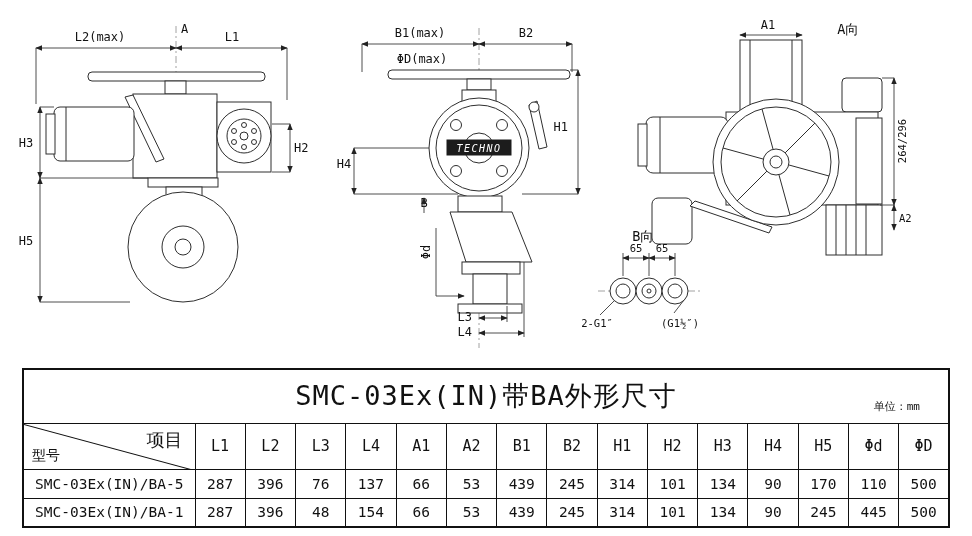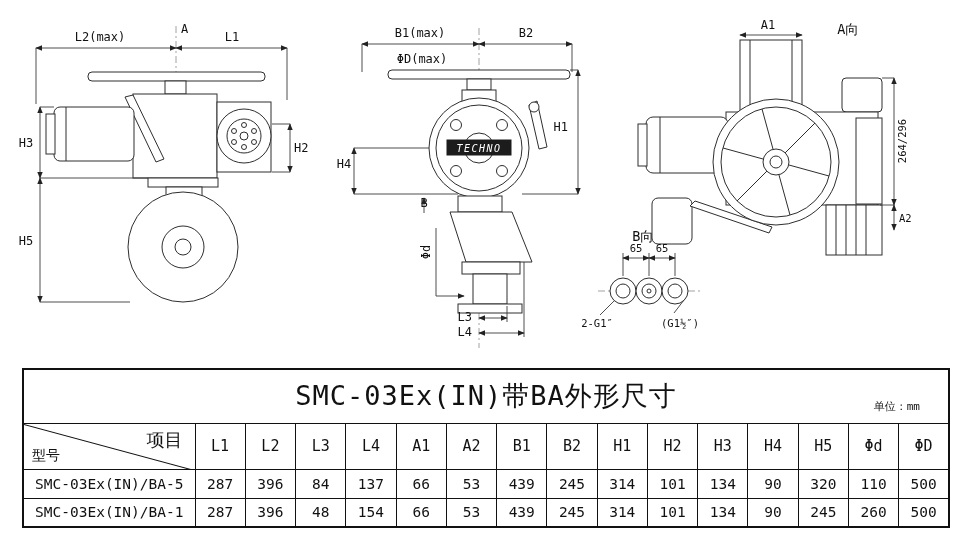--- a/index.html
+++ b/index.html
@@ -319,48 +319,48 @@
           <th>H3</th>
           <th>H4</th>
           <th>H5</th>
           <th>Φd</th>
           <th>ΦD</th>
         </tr>
         <tr class="data-row">
           <td class="model-cell">SMC-03Ex(IN)/BA-5</td>
           <td>287</td>
           <td>396</td>
-          <td>84</td>
+          <td>76</td>
           <td>137</td>
           <td>66</td>
           <td>53</td>
           <td>439</td>
           <td>245</td>
           <td>314</td>
           <td>101</td>
           <td>134</td>
           <td>90</td>
-          <td>320</td>
+          <td>170</td>
           <td>110</td>
           <td>500</td>
         </tr>
         <tr class="data-row">
           <td class="model-cell">SMC-03Ex(IN)/BA-1</td>
           <td>287</td>
           <td>396</td>
           <td>48</td>
           <td>154</td>
           <td>66</td>
           <td>53</td>
           <td>439</td>
           <td>245</td>
           <td>314</td>
           <td>101</td>
           <td>134</td>
           <td>90</td>
           <td>245</td>
-          <td>260</td>
+          <td>445</td>
           <td>500</td>
         </tr>
       </tbody>
     </table>
   </div>
 </div>
 
 </body></html>

